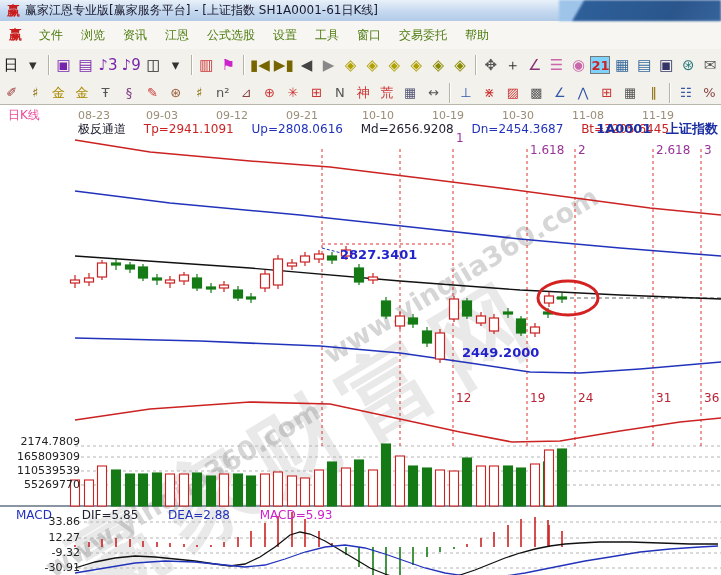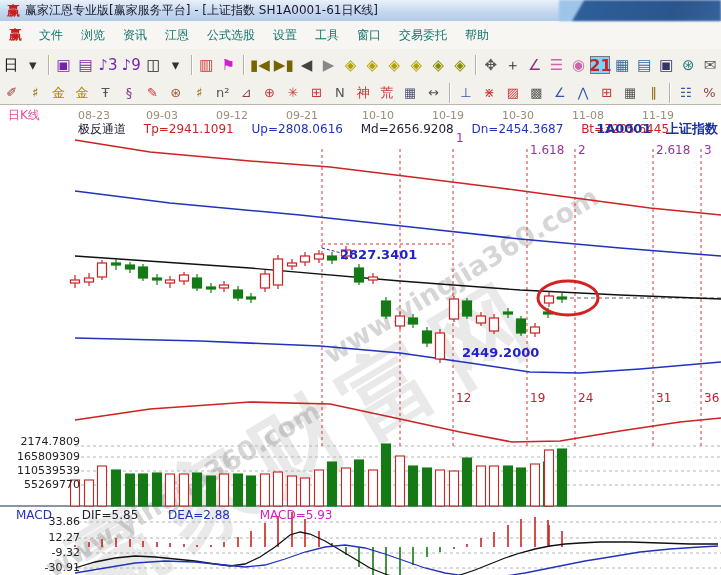--- a/index.html
+++ b/index.html
@@ -14,33 +14,33 @@
        border-bottom:1px solid #8aa6c8;display:flex;align-items:center;z-index:5;}
   .titlebar .logo{color:#c81e1e;font-weight:bold;margin:0 5px 0 7px;font-size:13px;}
   .titlebar .title-text{color:#1a1a2e;font-size:12px;white-space:nowrap;}
   .overlay-window{position:absolute;right:0;top:0;width:162px;height:21px;
        background:linear-gradient(120deg,#9ec4ea 0 14%,#2e5f99 15%,#2a568c 70%,#37639c);
        filter:blur(1.2px);z-index:6;}
   
   .menubar{position:absolute;left:0;top:21px;width:721px;height:28px;background:#f7f6f2;
        border-bottom:1px solid #c9c6bd;display:flex;align-items:center;z-index:5;}
   .menubar .logo{color:#c81e1e;font-weight:bold;margin:0 8px 0 9px;font-size:13px;}
-  .menu-item{padding:0 9px;color:#0f766e;cursor:default;white-space:nowrap;}
+  .menu-item{padding:0 9px;color:#4d7c0f;cursor:default;white-space:nowrap;}
   
   .toolbar{position:absolute;left:0;width:721px;background:#f2f1ec;display:flex;
        align-items:center;z-index:5;border-bottom:1px solid #b9b6ac;}
   .toolbar-top{top:49px;height:32px;}
   .toolbar-draw{top:81px;height:23px;}
   .tb-icon{display:inline-flex;align-items:center;justify-content:center;
        width:22px;height:22px;margin:0 1px;font-size:15px;cursor:pointer;
        border:1px solid transparent;}
   .toolbar-draw .tb-icon{width:20px;height:18px;font-size:13px;}
   .tb-sep{width:1px;height:20px;background:#b5b2a8;margin:0 4px;
        box-shadow:1px 0 0 #fff;}
-  .tb-boxed{font-size:16px;font-weight:bold;border:1px solid #777!important;
+  .tb-boxed{font-size:13px;font-weight:bold;border:1px solid #777!important;
        background:#7dd3fc;width:18px!important;height:16px!important;}
   
   .chart{position:absolute;left:0;top:104px;width:721px;height:471px;background:#fff;
        border-top:1px solid #9aa4b0;}
   .chart svg{position:absolute;left:0;top:0;z-index:3;}
   .wm-brand{position:absolute;left:46px;top:420px;z-index:1;font-size:92px;
        color:rgba(135,135,135,0.18);letter-spacing:14px;white-space:nowrap;
        transform:rotate(-31deg);transform-origin:left top;font-weight:bold;}
   .wm-site1{position:absolute;left:318px;top:238px;z-index:1;font-size:27px;
        color:rgba(120,120,120,0.30);white-space:nowrap;transform:rotate(-31deg);

